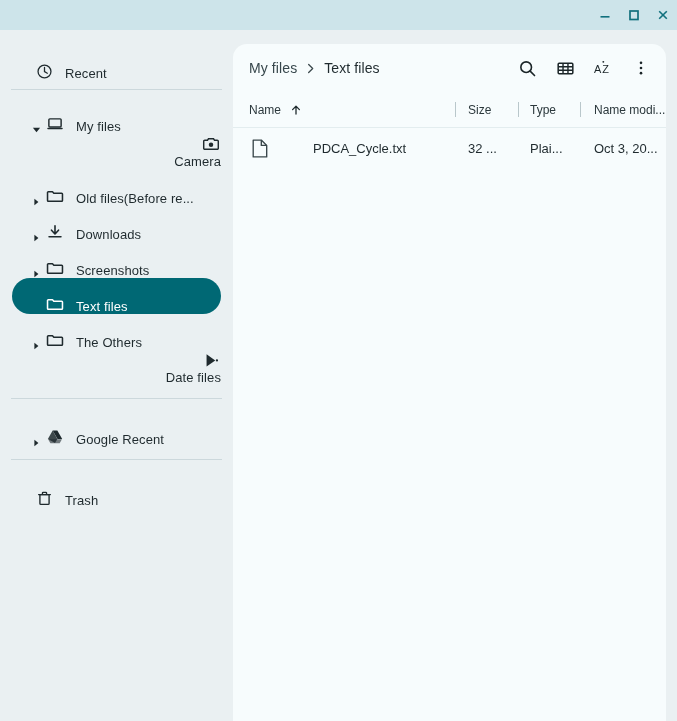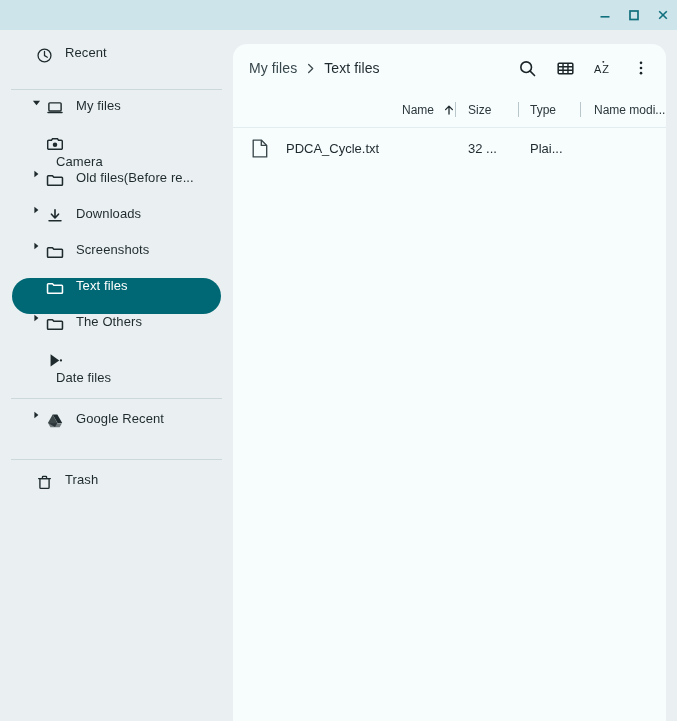--- a/index.html
+++ b/index.html
@@ -49,21 +49,21 @@
   
   .sidebar {
     position: absolute;
     left: 0; top: 30px;
     width: 233px; height: 691px;
     background: #eaf0f2;
   }
   .nav-item {
     position: relative;
     display: flex;
-    align-items: flex-start;
+    align-items: flex-end;
     height: 36px;
     margin: 0 12px;
     border-radius: 18px;
     font-size: 13px;
     color: #1f2a2e;
     box-sizing: border-box;
   }
   .nav-item .twisty {
     width: 18px;
     display: flex;
@@ -165,21 +165,21 @@
     color: #2b383c;
     border-bottom: 1px solid #e3edef;
   }
   .col {
     display: flex;
     align-items: center;
     position: relative;
     box-sizing: border-box;
     height: 35px;
   }
-  .col-name { width: 222px; padding-left: 16px; justify-content: flex-end; }
+  .col-name { width: 222px; padding-left: 16px; }
   .col-size { width: 63px; padding-left: 13px; }
   .col-type { width: 62px; padding-left: 12px; }
   .col-date { width: 86px; padding-left: 14px; }
   .col-divider {
     position: absolute;
     left: 0; top: 10px;
     width: 1px; height: 15px;
     background: #b9c7cb;
   }
   .sort-arrow {
@@ -202,21 +202,21 @@
     color: #1f2a2e;
   }
   .cell {
     box-sizing: border-box;
     display: flex;
     align-items: center;
     height: 40px;
     white-space: nowrap;
     overflow: hidden;
   }
-  .cell-name { width: 222px; padding-left: 17px; }
+  .cell-name { width: 222px; padding-left: 17px; gap: 27px; }
   .cell-name .fileicon {
     width: 20px; height: 20px;
     flex: 0 0 20px;
     display: flex;
     align-items: center;
     justify-content: center;
     color: #3a474b;
   }
   .cell-name .fname {
     margin-left: 16px;
@@ -488,17 +488,18 @@
           <span class="fileicon">
             <svg width="16" height="19" viewBox="0 0 16 19" aria-hidden="true">
               <path d="M1.2 1.1 h8.1 l5.4 5.3 v11.5 h-13.5 Z" fill="none" stroke="currentColor" stroke-width="1.35" stroke-linejoin="round"></path>
               <path d="M9.3 1.1 v5.3 h5.4" fill="none" stroke="currentColor" stroke-width="1.35" stroke-linejoin="round"></path>
             </svg>
           </span>
           <span class="fname">PDCA_Cycle.txt</span>
         </div>
         <div class="cell cell-size">32 ...</div>
         <div class="cell cell-type">Plai...</div>
+        <div class="cell cell-date">Oct 3, 20...</div>
       </div>
     </div>
 
   </div>
 </div>
 
 </body></html>

